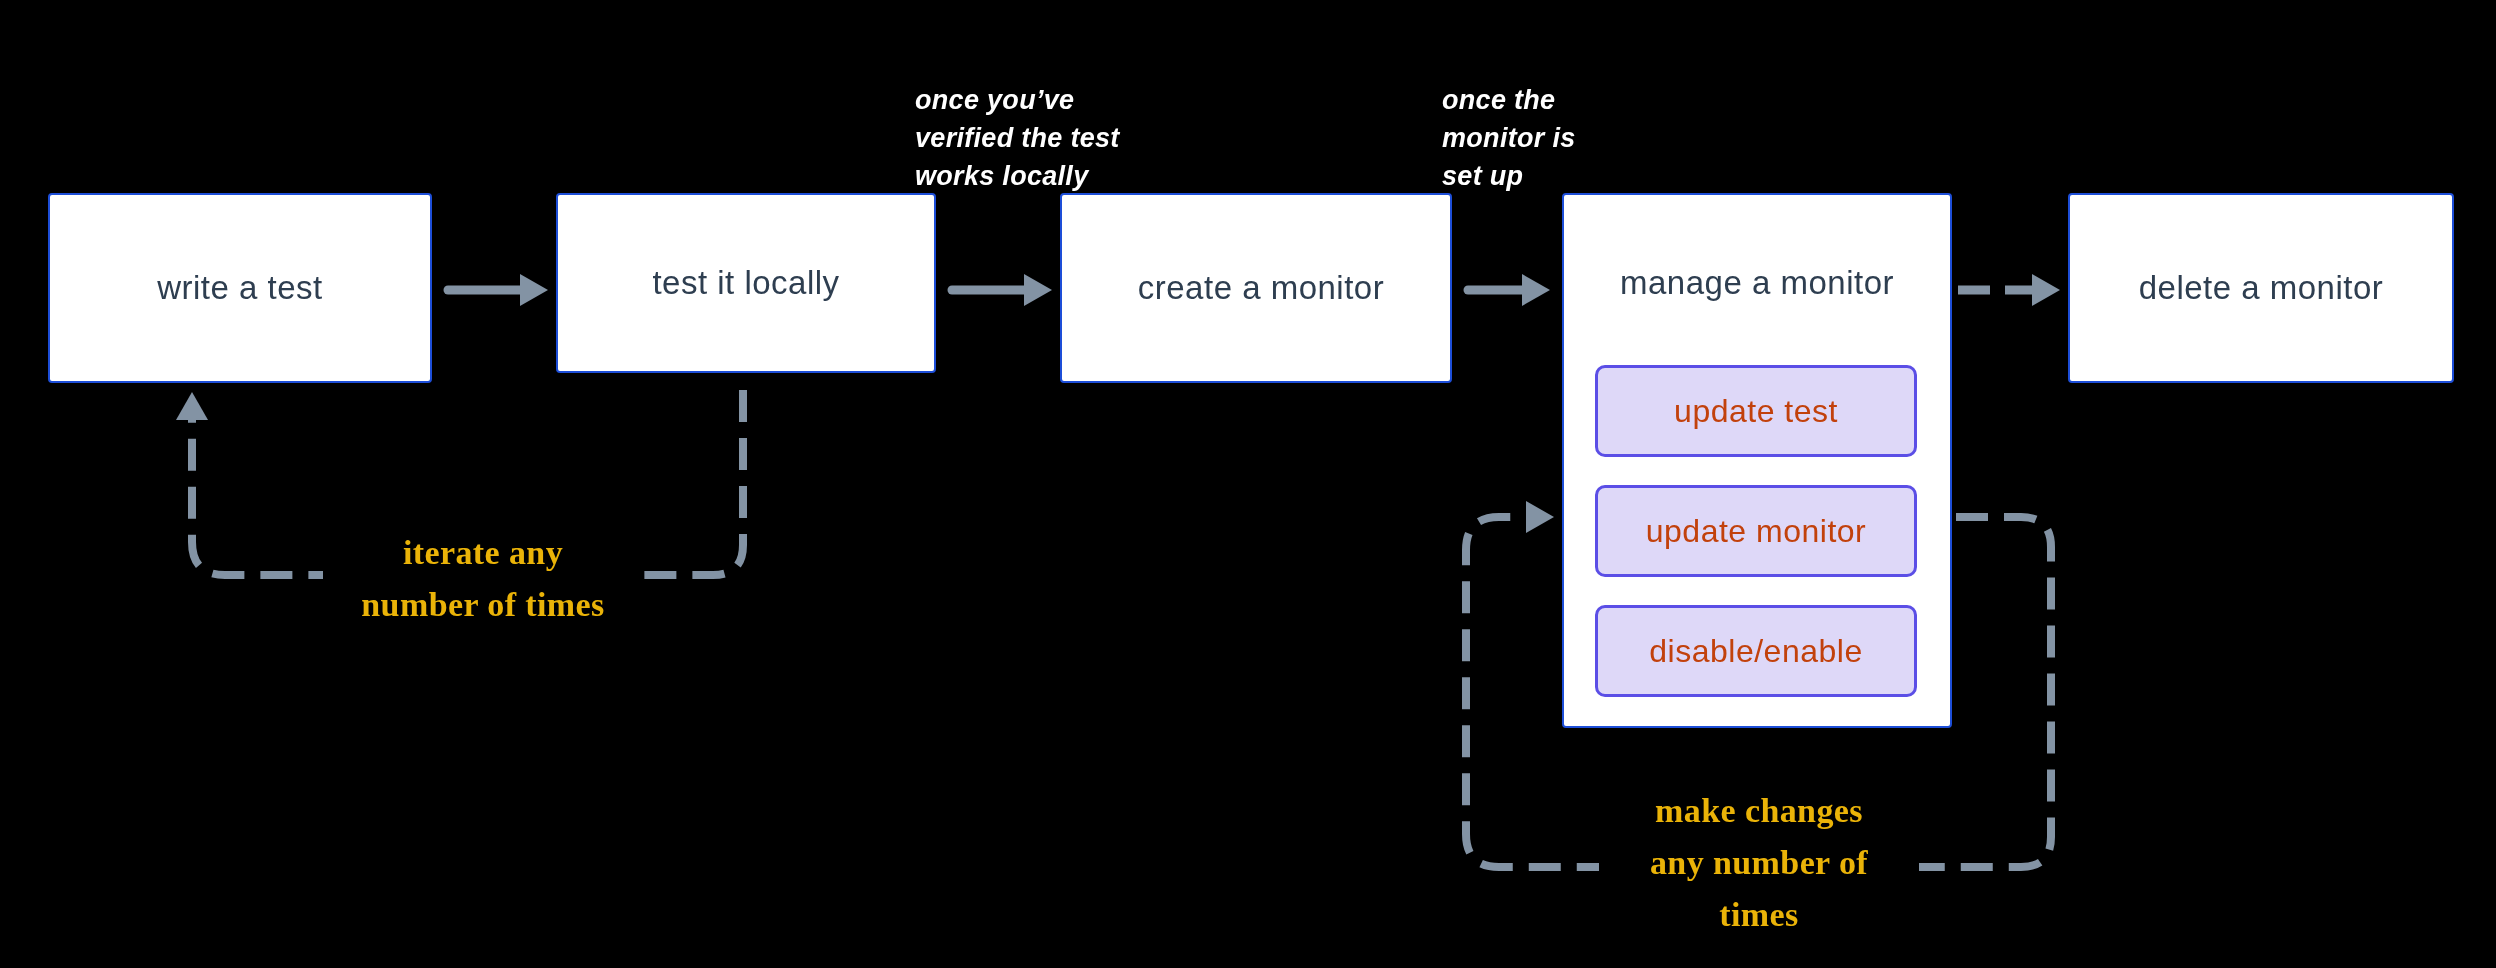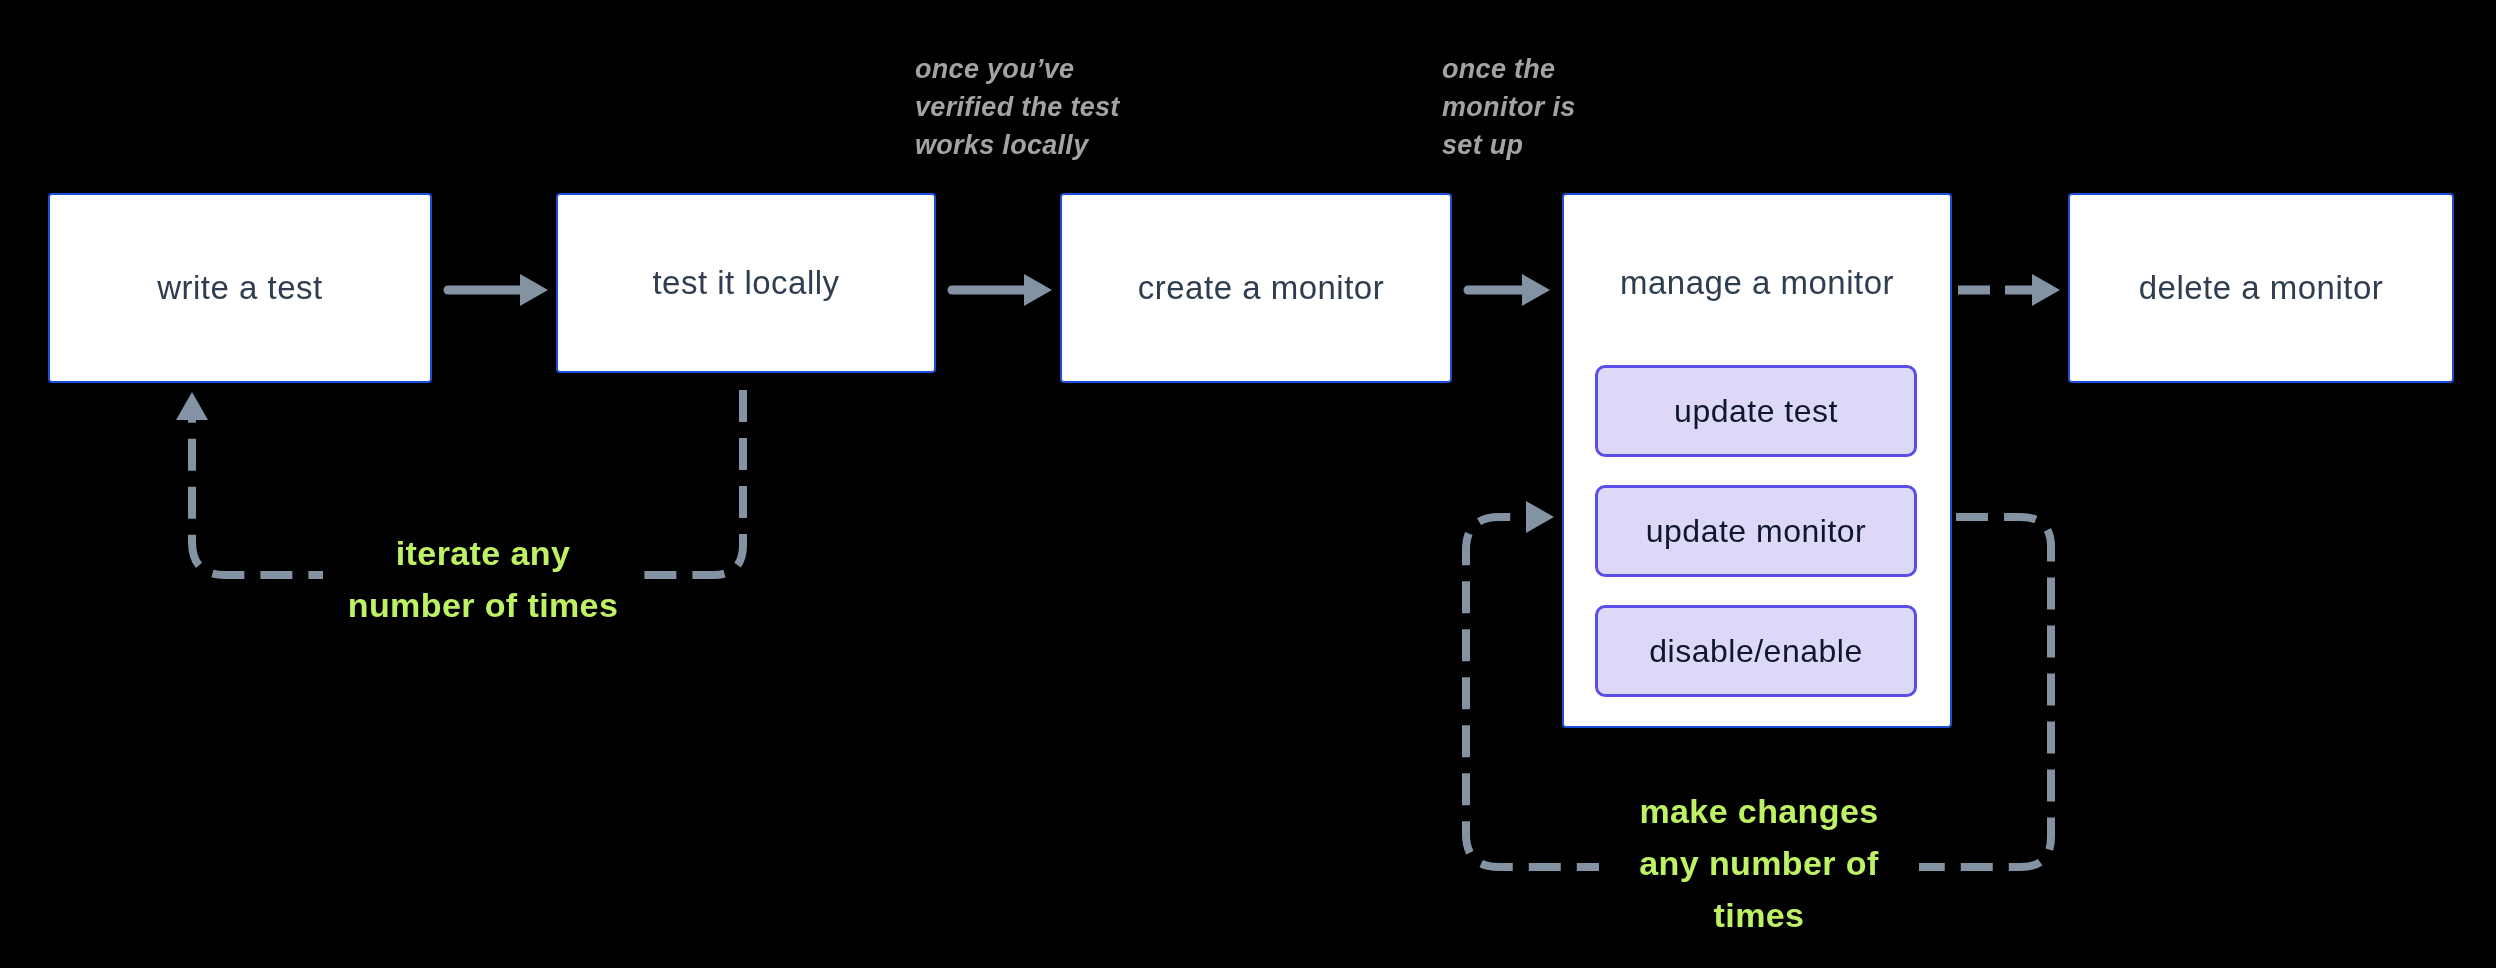--- a/index.html
+++ b/index.html
@@ -56,54 +56,56 @@
     left: 31px;
     width: 322px;
     height: 92px;
     background: #ded8f8;
     border: 3px solid #5b4ee6;
     border-radius: 10px;
     box-sizing: border-box;
     display: flex;
     align-items: center;
     justify-content: center;
-    color: #0f172a;
+    color: #c2410c;
     font-size: 32px;
     font-weight: 500;
     letter-spacing: 0.5px;
   }
   #btn-update-test    { top: 170px; }
   #btn-update-monitor { top: 290px; }
   #btn-disable-enable { top: 410px; }
 
   .annotation {
     position: absolute;
-    color: #a3a3a3;
+    color: #ffffff;
     font-size: 27px;
     font-style: italic;
     font-weight: 600;
     line-height: 38px;
     letter-spacing: 0.3px;
     z-index: 2;
     white-space: nowrap;
+    margin-top: 31px;
   }
   #ann-after-test   { left: 915px;  top: 50px; }
   #ann-after-create { left: 1442px; top: 50px; }
 
   .loop-label {
     position: absolute;
-    color: #bef264;
+    color: #eab308;
     font-size: 34px;
     font-weight: 700;
     line-height: 52px;
     text-align: center;
     letter-spacing: 0.4px;
     background: #000000;
     z-index: 3;
     white-space: nowrap;
+    font-family: Liberation Serif, serif;
   }
   #label-iterate      { left: 323px;  top: 527px; width: 320px; }
   #label-make-changes { left: 1599px; top: 785px; width: 320px; }
 </style>
 </head>
 <body>
 
 <div class="canvas">
 
   <svg class="connectors" viewBox="0 0 2496 968" xmlns="http://www.w3.org/2000/svg">

